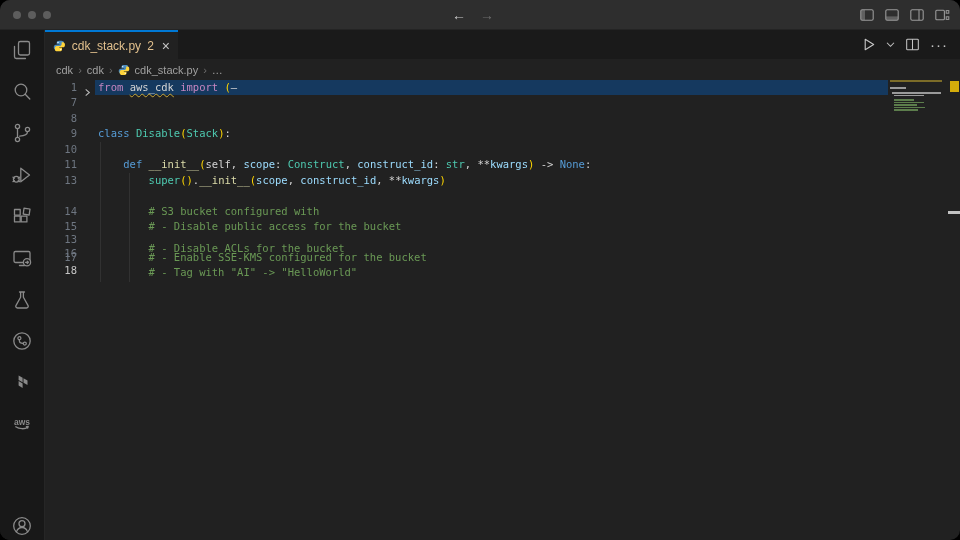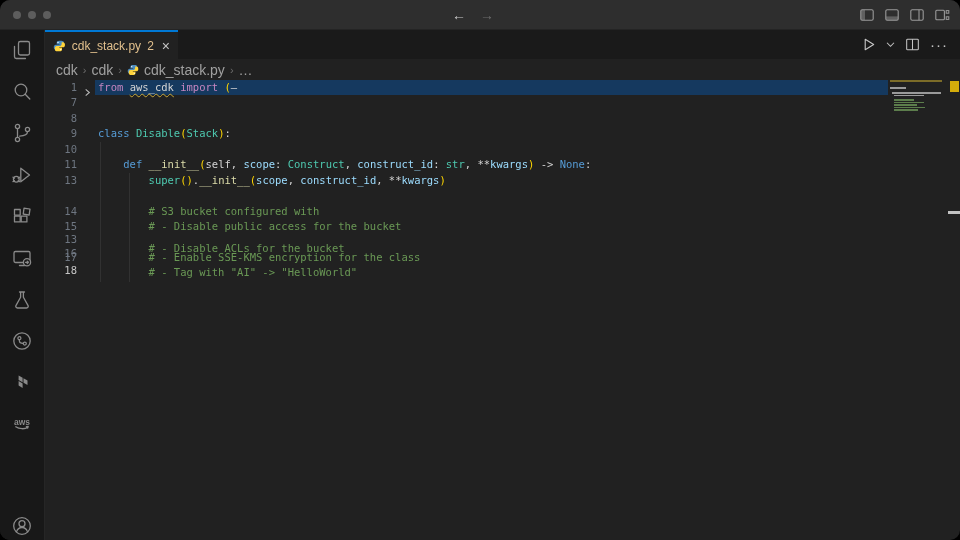--- a/index.html
+++ b/index.html
@@ -29,21 +29,21 @@
     padding:0 8px;gap:6px;}
   .tab-label{color:#E2C08D;font-size:12px;white-space:nowrap;}
   .tab-badge{color:#E2C08D;font-size:12px;}
   .tab-close{color:#c5c5c5;font-size:14px;line-height:14px;margin-left:2px;cursor:default;}
   .editor-actions{position:absolute;right:12px;top:0;height:29px;display:flex;align-items:center;gap:10px;}
   .editor-actions svg{display:block;}
   .ellipsis{color:#c5c5c5;font-size:15px;letter-spacing:1px;line-height:10px;}
   
   .breadcrumbs{position:absolute;left:45px;top:59px;width:915px;height:21px;background:#212121;
     display:flex;align-items:center;padding-left:11px;gap:5px;box-sizing:border-box;}
-  .bc-item{color:#a0a0a0;font-size:14px;text-align:right;}
+  .bc-item{color:#a0a0a0;font-size:11px;text-align:right;}
   .bc-sep{color:#6c6c6c;font-size:11px;}
   .line-highlight{position:absolute;left:95px;top:0;width:793px;height:15.45px;background:#15395f;}
   .ln-num{position:absolute;left:45px;width:32px;text-align:right;color:#6e7681;
     font-family:"DejaVu Sans Mono",monospace;font-size:10.5px;line-height:15.45px;}
   .ln-num.active{color:#c6c6c6;}
   .code-line{position:absolute;left:98px;white-space:pre;font-family:"DejaVu Sans Mono",monospace;
     font-size:10.5px;line-height:15.45px;}
   .tk-k{color:#C586C0;} .tk-b{color:#569CD6;} .tk-t{color:#4EC9B0;}
   .tk-f{color:#DCDCAA;text-align:right;} .tk-v{color:#9CDCFE;} .tk-w{color:#D4D4D4;}
   .tk-g{color:#6A9955;} .tk-br{color:#FFD700;}
@@ -236,21 +236,21 @@
       <div class="code-line" style="top: 172.7px;"><span class="tk-w">        </span><span class="tk-t">super</span><span class="tk-br">()</span><span class="tk-w">.</span><span class="tk-f">__init__</span><span class="tk-br">(</span><span class="tk-v">scope</span><span class="tk-w">, </span><span class="tk-v">construct_id</span><span class="tk-w">, </span><span class="tk-w">**</span><span class="tk-v">kwargs</span><span class="tk-br">)</span></div>
       <div class="ln-num" style="top: 188.15px; margin-top: 44px;">13</div>
       <div class="code-line" style="top: 188.15px;"></div>
       <div class="ln-num" style="top: 203.6px;">14</div>
       <div class="code-line" style="top: 203.6px;"><span class="tk-g">        # S3 bucket configured with</span></div>
       <div class="ln-num" style="top: 219.05px;">15</div>
       <div class="code-line" style="top: 219.05px;"><span class="tk-g">        # - Disable public access for the bucket</span></div>
       <div class="ln-num" style="top: 246px;">16</div>
       <div class="code-line" style="top: 241px;"><span class="tk-g">        # - Disable ACLs for the bucket</span></div>
       <div class="ln-num" style="top: 249.95px;">17</div>
-      <div class="code-line" style="top: 249.95px;"><span class="tk-g">        # - Enable SSE-KMS encryption for the class</span></div>
+      <div class="code-line" style="top: 249.95px;"><span class="tk-g">        # - Enable SSE-KMS configured for the bucket</span></div>
       <div class="ln-num active" style="top: 263px;">18</div>
       <div class="code-line" style="top: 265.4px;"><span class="tk-g">        # - Tag with "AI" -&gt; "HelloWorld"</span></div>
     </div>
 
   <div class="indent-guide" style="left:100px;top:142px;height:140px;"></div>
   <div class="indent-guide" style="left:129px;top:173px;height:109px;"></div>
 
   <div class="minimap" id="minimap">
       <div class="mm-row" style="top: 0px; left: 0px; width: 52px; background: rgb(124, 108, 40);"></div>
       <div class="mm-row" style="top: 7.26px; left: 0px; width: 16px; background: rgb(154, 154, 154);"></div>

